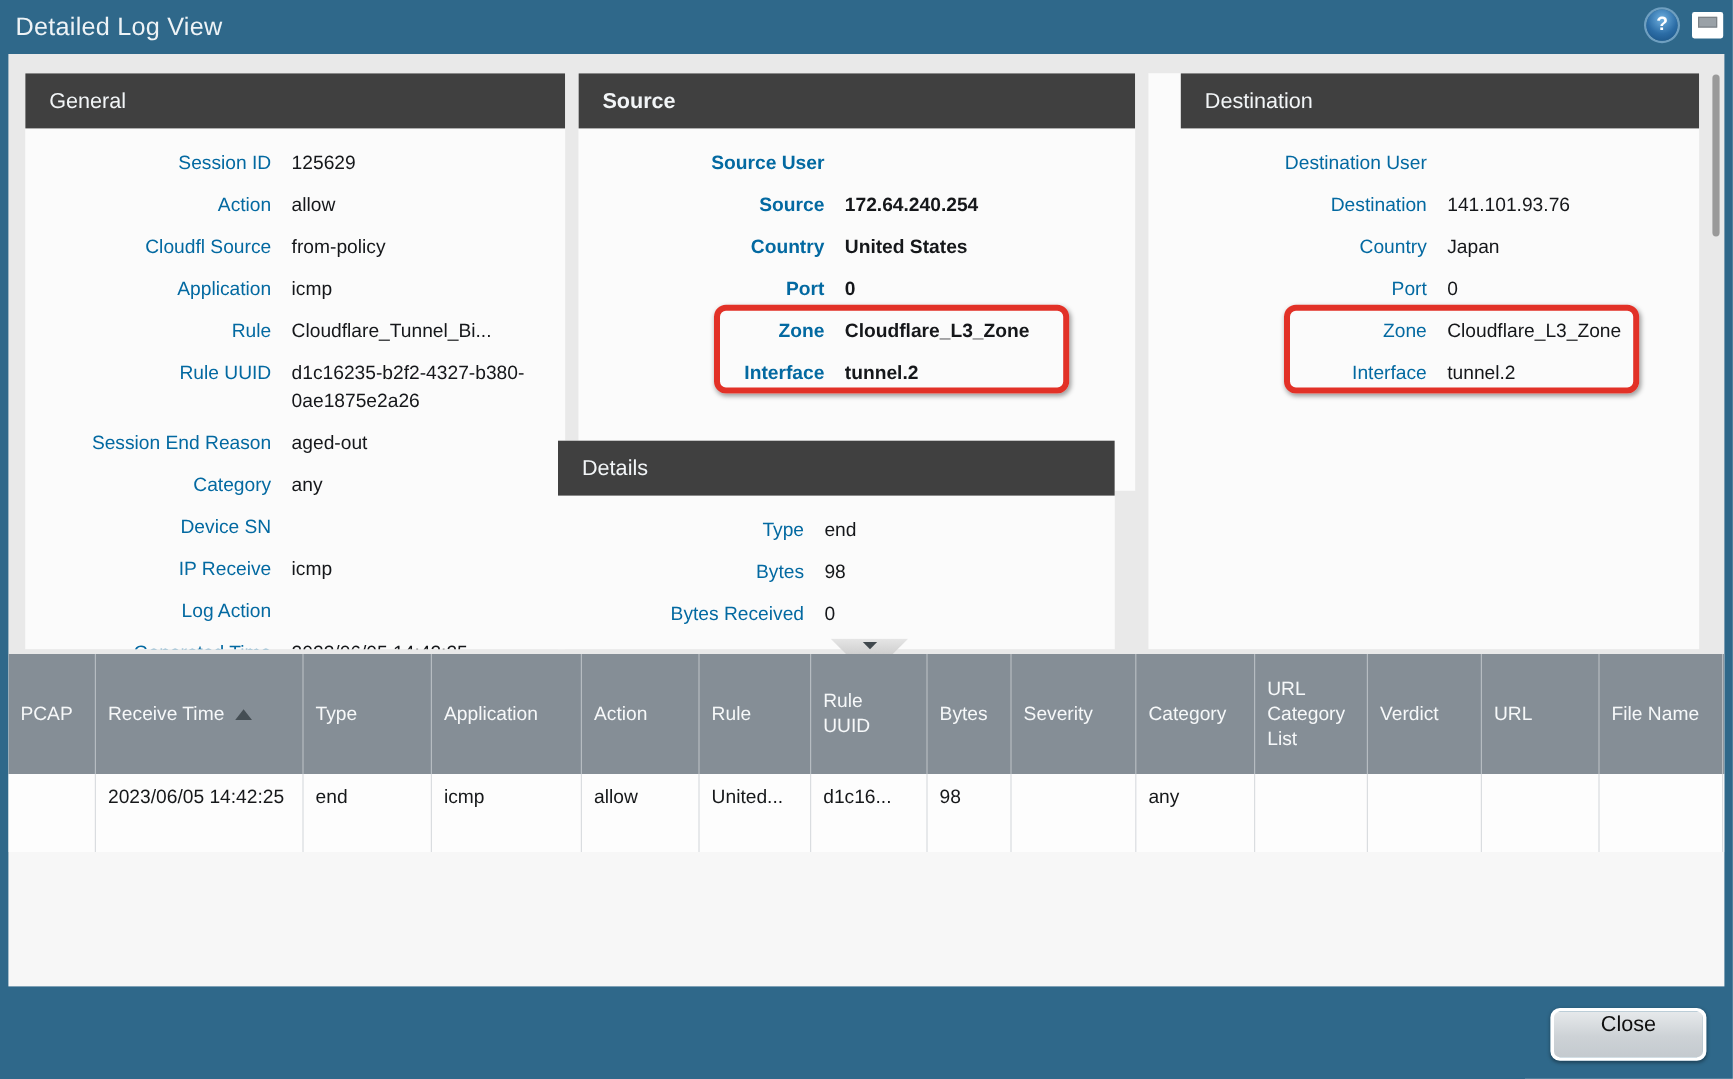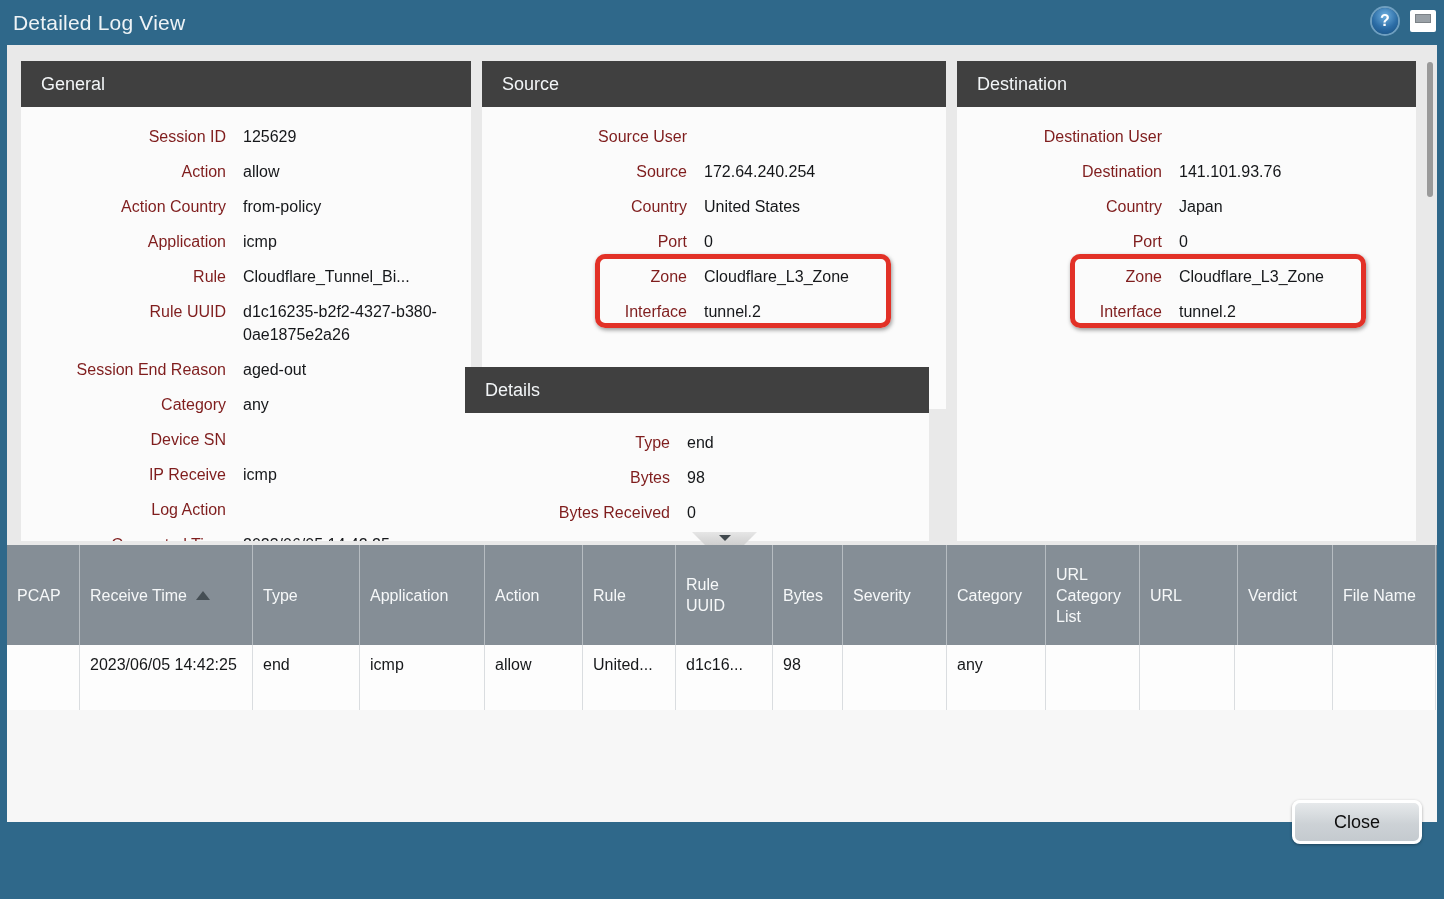--- a/index.html
+++ b/index.html
@@ -41,25 +41,25 @@
   }
   .panel {
     position: absolute; background: #fbfbfb; overflow: hidden;
   }
   .panel-header {
     height: 46px; background: #404040; color: #f2f5f7;
     font-size: 18px; line-height: 46px; padding-left: 20px;
   }
   .panel-body { padding-top: 18px; }
   .panel-general    { left: 14px;  top: 16px;  width: 450px; height: 480px; }
-  .panel-source     { left: 475px; top: 16px;  width: 464px; height: 348px; }
+  .panel-source     { left: 475px; top: 16px;  width: 464px; height: 348px; font-weight: bold; }
   .panel-details    { left: 458px; top: 322px; width: 464px; height: 174px; }
-  .panel-destination{ left: 950px; top: 16px;  width: 459px; height: 480px; }
+  .panel-destination{ left: 950px; top: 16px;  width: 459px; height: 480px; padding-left: 27px; }
   .field-row { display: flex; align-items: flex-start; margin-bottom: 12px; font-size: 16px; line-height: 23px; }
-  .field-label { width: 205px; flex-shrink: 0; text-align: right; color: #7f1d1d; }
+  .field-label { width: 205px; flex-shrink: 0; text-align: right; color: #0369a1; }
   .field-value { margin-left: 17px; color: #15171a; max-width: 205px; word-break: break-word; }
   .panel-general .field-value { max-width: 200px; }
   .zone-highlight {
     position: absolute; left: 113px; top: 193px;
     width: 296px; height: 74px;
     border: 5px solid #e23127; border-radius: 10px;
     box-shadow: 1px 2px 4px rgba(0,0,0,.4);
     pointer-events: none;
   }
   
@@ -118,27 +118,27 @@
   .c12 { width: 98px;  flex-shrink:0; }
   .c13 { width: 103px; flex-shrink:0; }
   .sort-arrow {
     width: 0; height: 0; margin-left: 9px; flex-shrink: 0;
     border-left: 7px solid transparent;
     border-right: 7px solid transparent;
     border-bottom: 9px solid #454e54;
   }
   
   .close-button {
-    position: absolute; left: 1292px; top: 800px;
+    position: absolute; left: 1292px; top: 840px;
     width: 130px; height: 44px;
     border: 3px solid #ffffff; border-radius: 8px;
     background: linear-gradient(180deg, #e6e9eb 0%, #cdd2d6 55%, #c4cacf 100%);
     box-shadow: 0 1px 3px rgba(0,0,0,.35);
     color: #0e0e0e; font-size: 18px;
-    display: flex; align-items: center; justify-content: center;
+    display: flex; align-items: flex-start; justify-content: center;
     cursor: pointer;
   }
 </style>
 </head>
 <body>
 
 <div class="titlebar-title">Detailed Log View</div>
 <div class="help-icon">
   <span>?</span>
 </div>
@@ -153,21 +153,21 @@
     <div class="panel-body">
       <div class="field-row">
         <span class="field-label">Session ID</span>
         <span class="field-value">125629</span>
       </div>
       <div class="field-row">
         <span class="field-label">Action</span>
         <span class="field-value">allow</span>
       </div>
       <div class="field-row">
-        <span class="field-label">Action Country</span>
+        <span class="field-label">Cloudfl Source</span>
         <span class="field-value">from-policy</span>
       </div>
       <div class="field-row">
         <span class="field-label">Application</span>
         <span class="field-value">icmp</span>
       </div>
       <div class="field-row">
         <span class="field-label">Rule</span>
         <span class="field-value">Cloudflare_Tunnel_Bi...</span>
       </div>
@@ -318,25 +318,25 @@
     </div>
     <div class="cell c8">
       <span>Severity</span>
     </div>
     <div class="cell c9">
       <span>Category</span>
     </div>
     <div class="cell c10">
       <span>URL Category List</span>
     </div>
+    <div class="cell c11">
+      <span>Verdict</span>
+    </div>
     <div class="cell c12">
       <span>URL</span>
-    </div>
-    <div class="cell c11">
-      <span>Verdict</span>
     </div>
     <div class="cell c13">
       <span>File Name</span>
     </div>
   </div>
   <div class="log-row">
     <div class="cell c0"></div>
     <div class="cell c1">2023/06/05 14:42:25</div>
     <div class="cell c2">end</div>
     <div class="cell c3">icmp</div>

